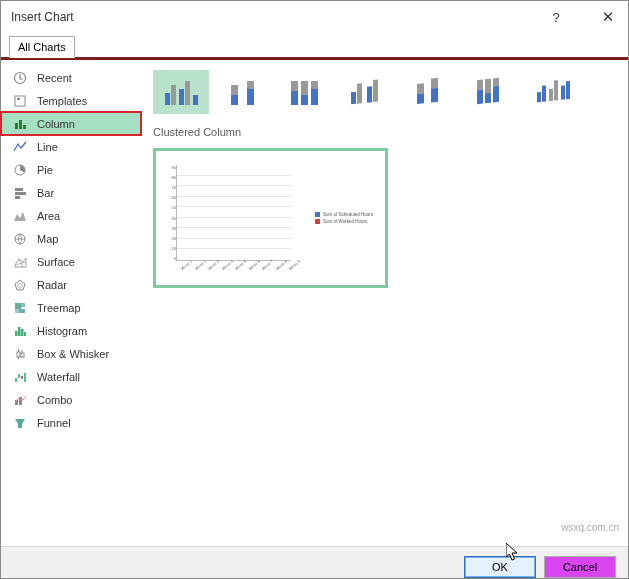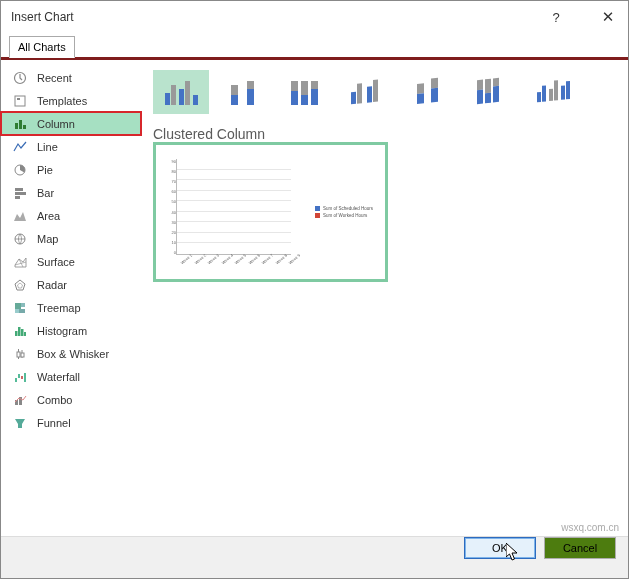--- a/index.html
+++ b/index.html
@@ -14,37 +14,37 @@
     .body { flex: 1; display: flex; border-top: 3px solid #7f1d1d; }
     .sidebar { width: 140px; padding: 6px 0; }
     .side-item { display: flex; align-items: center; padding: 3px 10px; font-size: 11px; color: #333; height: 23px; }
     .side-item .icon { width: 18px; height: 16px; margin-right: 8px; display: flex; align-items: center; justify-content: center; }
     .side-item.selected { background: #a6e0c2; }
     .side-item.highlight-red { outline: 2px solid #d7262b; outline-offset: -1px; }
     .main { flex: 1; padding: 10px 12px; }
     .subtypes { display: flex; gap: 6px; margin-bottom: 12px; }
     .subtype { width: 56px; height: 44px; display: flex; align-items: center; justify-content: center; border: 1px solid transparent; }
     .subtype.selected { background: #b9e3cd; }
-    .chart-title { font-size: 14px; color: #5a5a5a; }
+    .chart-title { font-size: 11px; color: #5a5a5a; margin-bottom: 10px; }
     .preview { width: 235px; height: 140px; border: 3px solid #7fcaa2; background: #fff; position: relative; }
     .preview-inner { position: absolute; inset: 6px; }
     .plot { position: absolute; left: 14px; right: 88px; top: 8px; bottom: 18px; border-left: 1px solid #bbb; border-bottom: 1px solid #bbb; }
     .gridline { position: absolute; left: 0; right: 0; height: 0; border-top: 1px solid #e6e6e6; }
     .bars { position: absolute; left: 2px; right: 2px; bottom: 0; top: 0; display: flex; align-items: flex-end; gap: 2px; }
     .bargroup { display: flex; align-items: flex-end; gap: 1px; flex: 1; justify-content: center; }
     .bar1 { width: 5px; background: #4472c4; }
     .bar2 { width: 5px; background: #d14638; }
     .ylabels { position: absolute; left: 4px; top: 8px; bottom: 18px; width: 10px; display: flex; flex-direction: column; justify-content: space-between; font-size: 4px; color: #666; text-align: right; }
     .xlabels { position: absolute; left: 16px; right: 90px; bottom: 2px; height: 14px; display: flex; font-size: 4px; color: #666; }
     .xlabels span { flex: 1; text-align: center; transform: rotate(-40deg); transform-origin: top center; white-space: nowrap; }
     .legend { position: absolute; right: 6px; top: 50%; transform: translateY(-50%); font-size: 4.5px; color: #555; }
     .legend div { display: flex; align-items: center; gap: 3px; margin: 2px 0; }
     .legend .sw { width: 5px; height: 5px; }
-    .footer { height: 42px; border-top: 1px solid #ddd; background: #f0f0f0; display: flex; align-items: flex-start; justify-content: flex-end; padding: 0 12px; gap: 8px; }
-    .btn { min-width: 72px; height: 22px; font-size: 11px; border: 1px solid #adadad; background: #4d7c0f; display: flex; align-items: center; justify-content: center; }
+    .footer { height: 32px; border-top: 1px solid #ddd; background: #f0f0f0; display: flex; align-items: flex-end; justify-content: flex-end; padding: 0 12px; gap: 8px; }
+    .btn { min-width: 72px; height: 22px; font-size: 11px; border: 1px solid #adadad; background: #d946ef; display: flex; align-items: center; justify-content: center; }
     .btn.primary { border: 1px solid #2d6bbf; background: #e5f1fb; box-shadow: inset 0 0 0 1px #7eb4ea; }
     .cursor { position: absolute; right: 109px; bottom: 16px; pointer-events: none; }
     .watermark { position: absolute; right: 10px; bottom: 46px; font-size: 10px; color: #aaa; font-family: Arial; }
   </style>
 </head>
 <body>
 
 <div class="dialog">
   <div class="titlebar">
     <span>Insert Chart</span>

